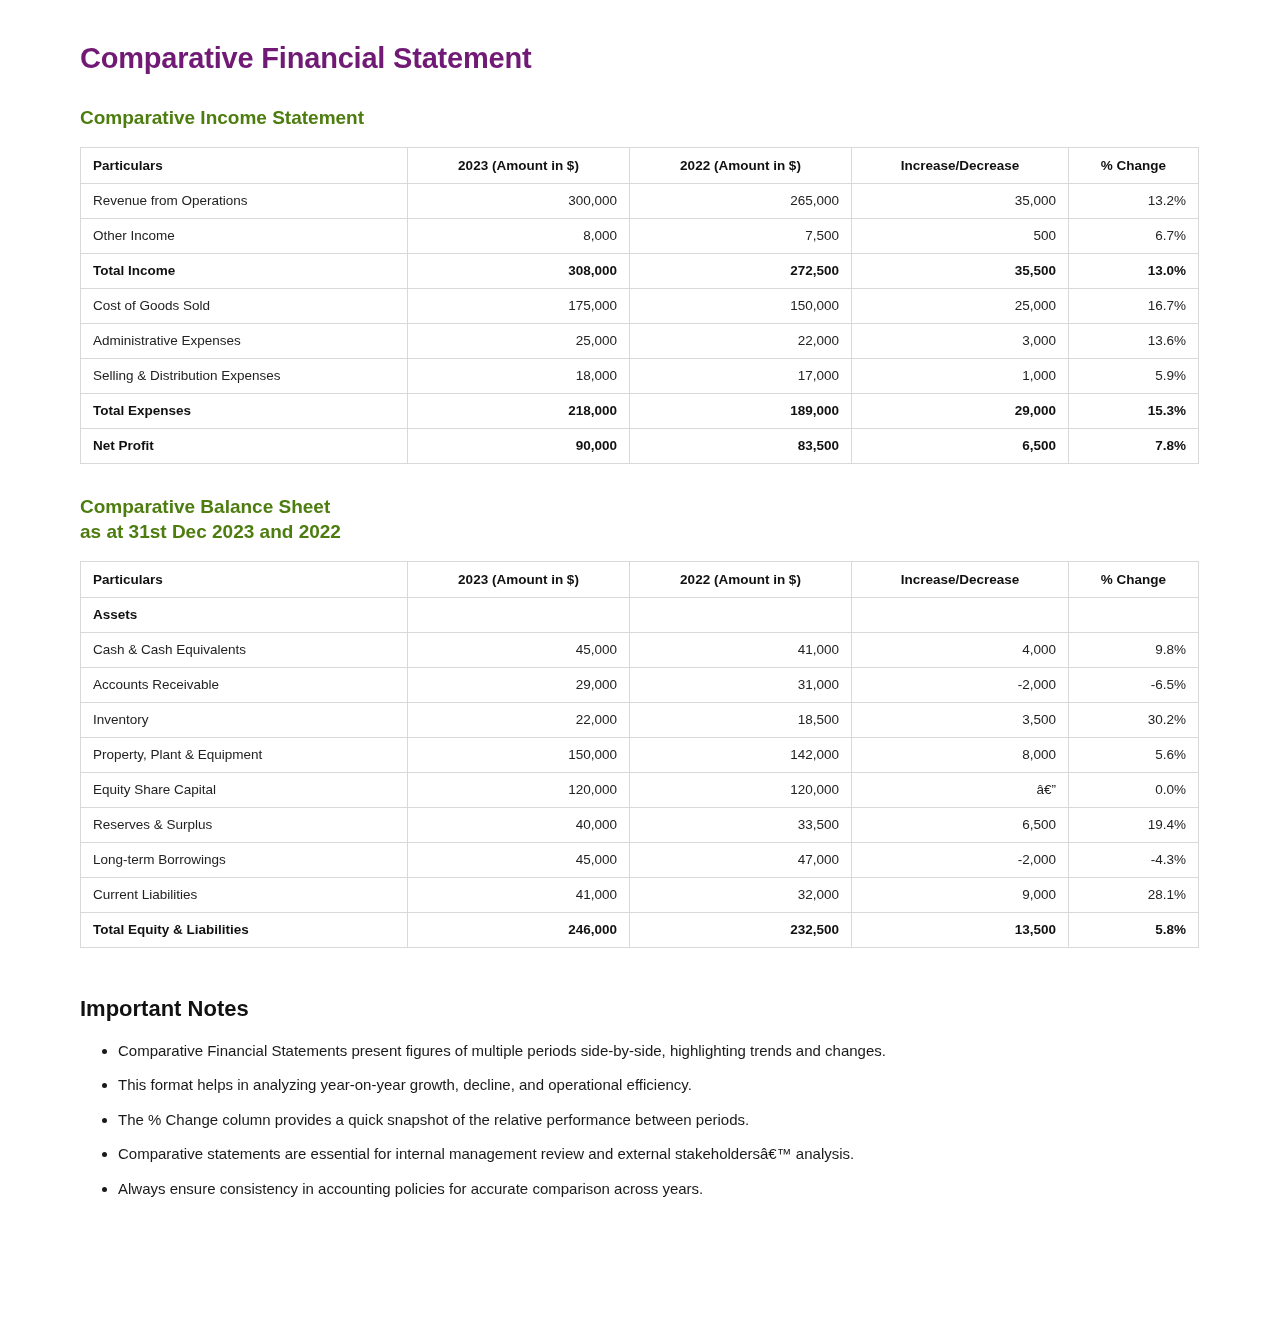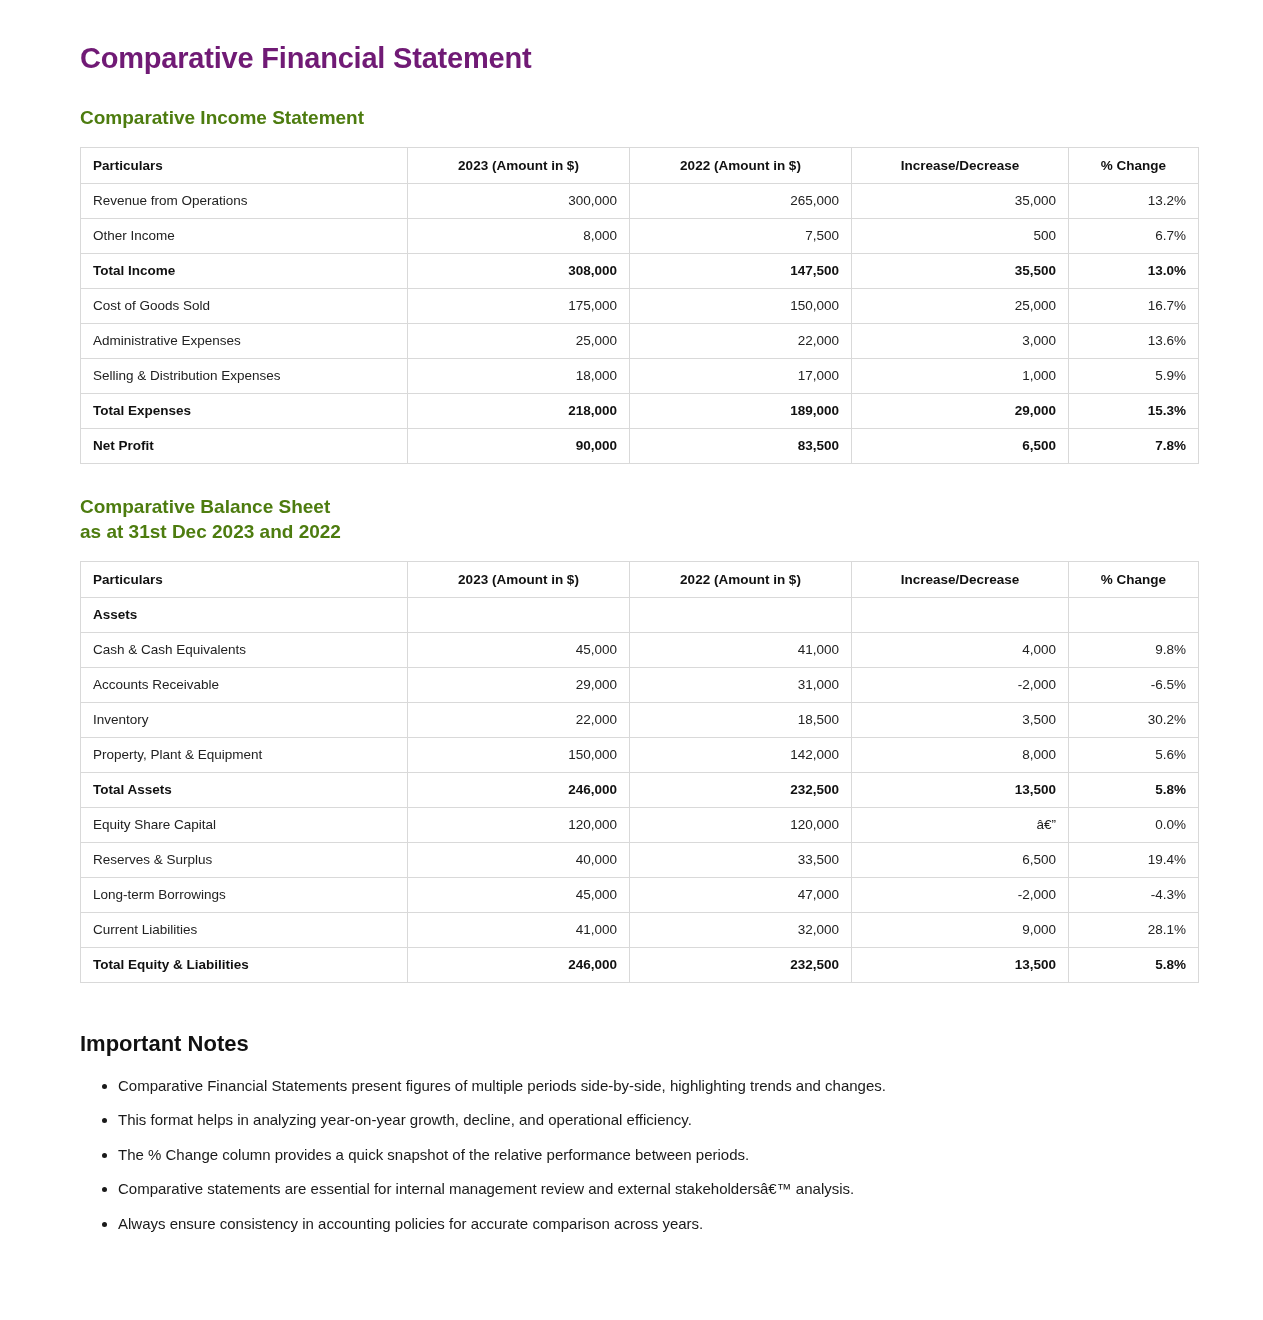--- a/index.html
+++ b/index.html
@@ -133,21 +133,21 @@
         <tr>
           <td class="label">Other Income</td>
           <td class="num">8,000</td>
           <td class="num">7,500</td>
           <td class="num">500</td>
           <td class="num">6.7%</td>
         </tr>
         <tr class="bold">
           <td class="label">Total Income</td>
           <td class="num">308,000</td>
-          <td class="num">147,500</td>
+          <td class="num">272,500</td>
           <td class="num">35,500</td>
           <td class="num">13.0%</td>
         </tr>
         <tr>
           <td class="label">Cost of Goods Sold</td>
           <td class="num">175,000</td>
           <td class="num">150,000</td>
           <td class="num">25,000</td>
           <td class="num">16.7%</td>
         </tr>
@@ -235,27 +235,20 @@
           <td class="num">3,500</td>
           <td class="num">30.2%</td>
         </tr>
         <tr>
           <td class="label">Property, Plant &amp; Equipment</td>
           <td class="num">150,000</td>
           <td class="num">142,000</td>
           <td class="num">8,000</td>
           <td class="num">5.6%</td>
         </tr>
-        <tr class="bold">
-          <td class="label">Total Assets</td>
-          <td class="num">246,000</td>
-          <td class="num">232,500</td>
-          <td class="num">13,500</td>
-          <td class="num">5.8%</td>
-        </tr>
         <tr>
           <td class="label">Equity Share Capital</td>
           <td class="num">120,000</td>
           <td class="num">120,000</td>
           <td class="num">â€”</td>
           <td class="num">0.0%</td>
         </tr>
         <tr>
           <td class="label">Reserves &amp; Surplus</td>
           <td class="num">40,000</td>

